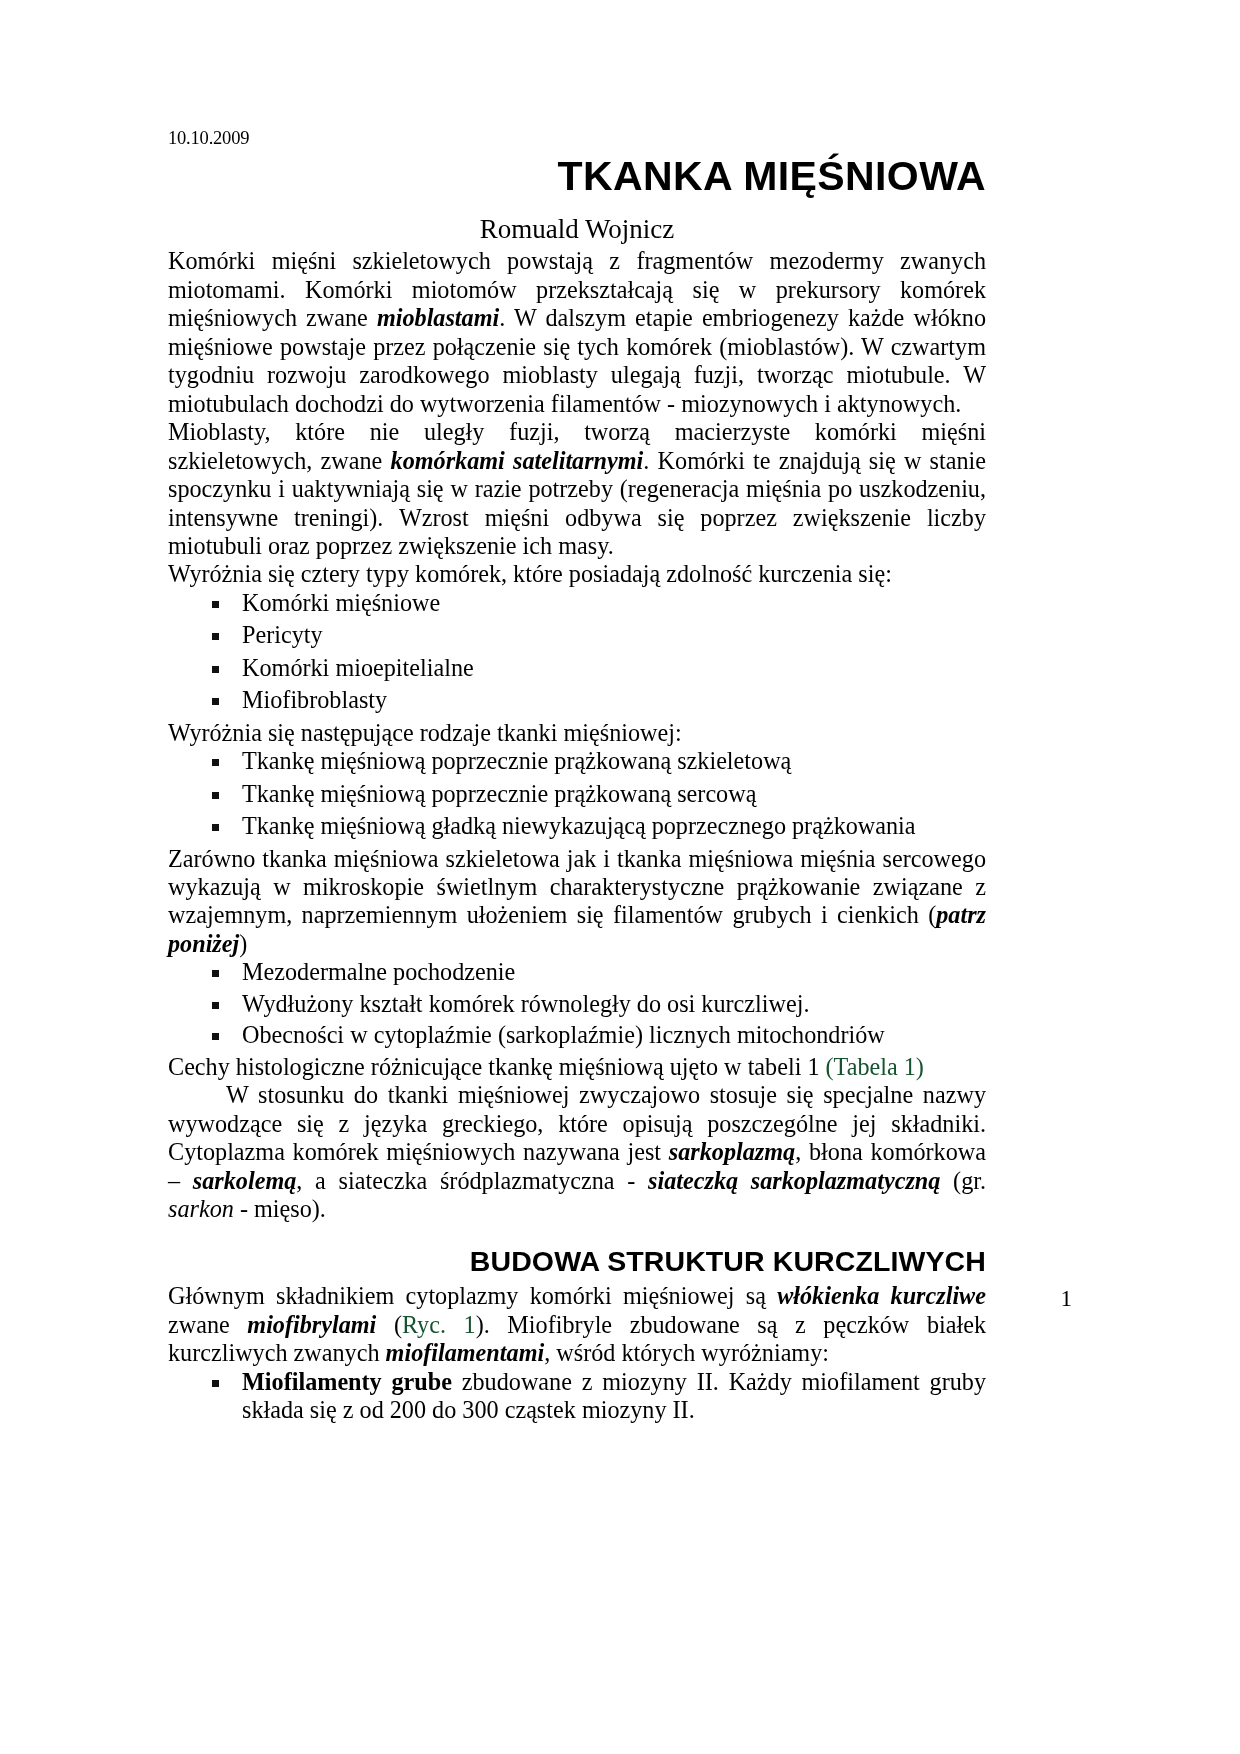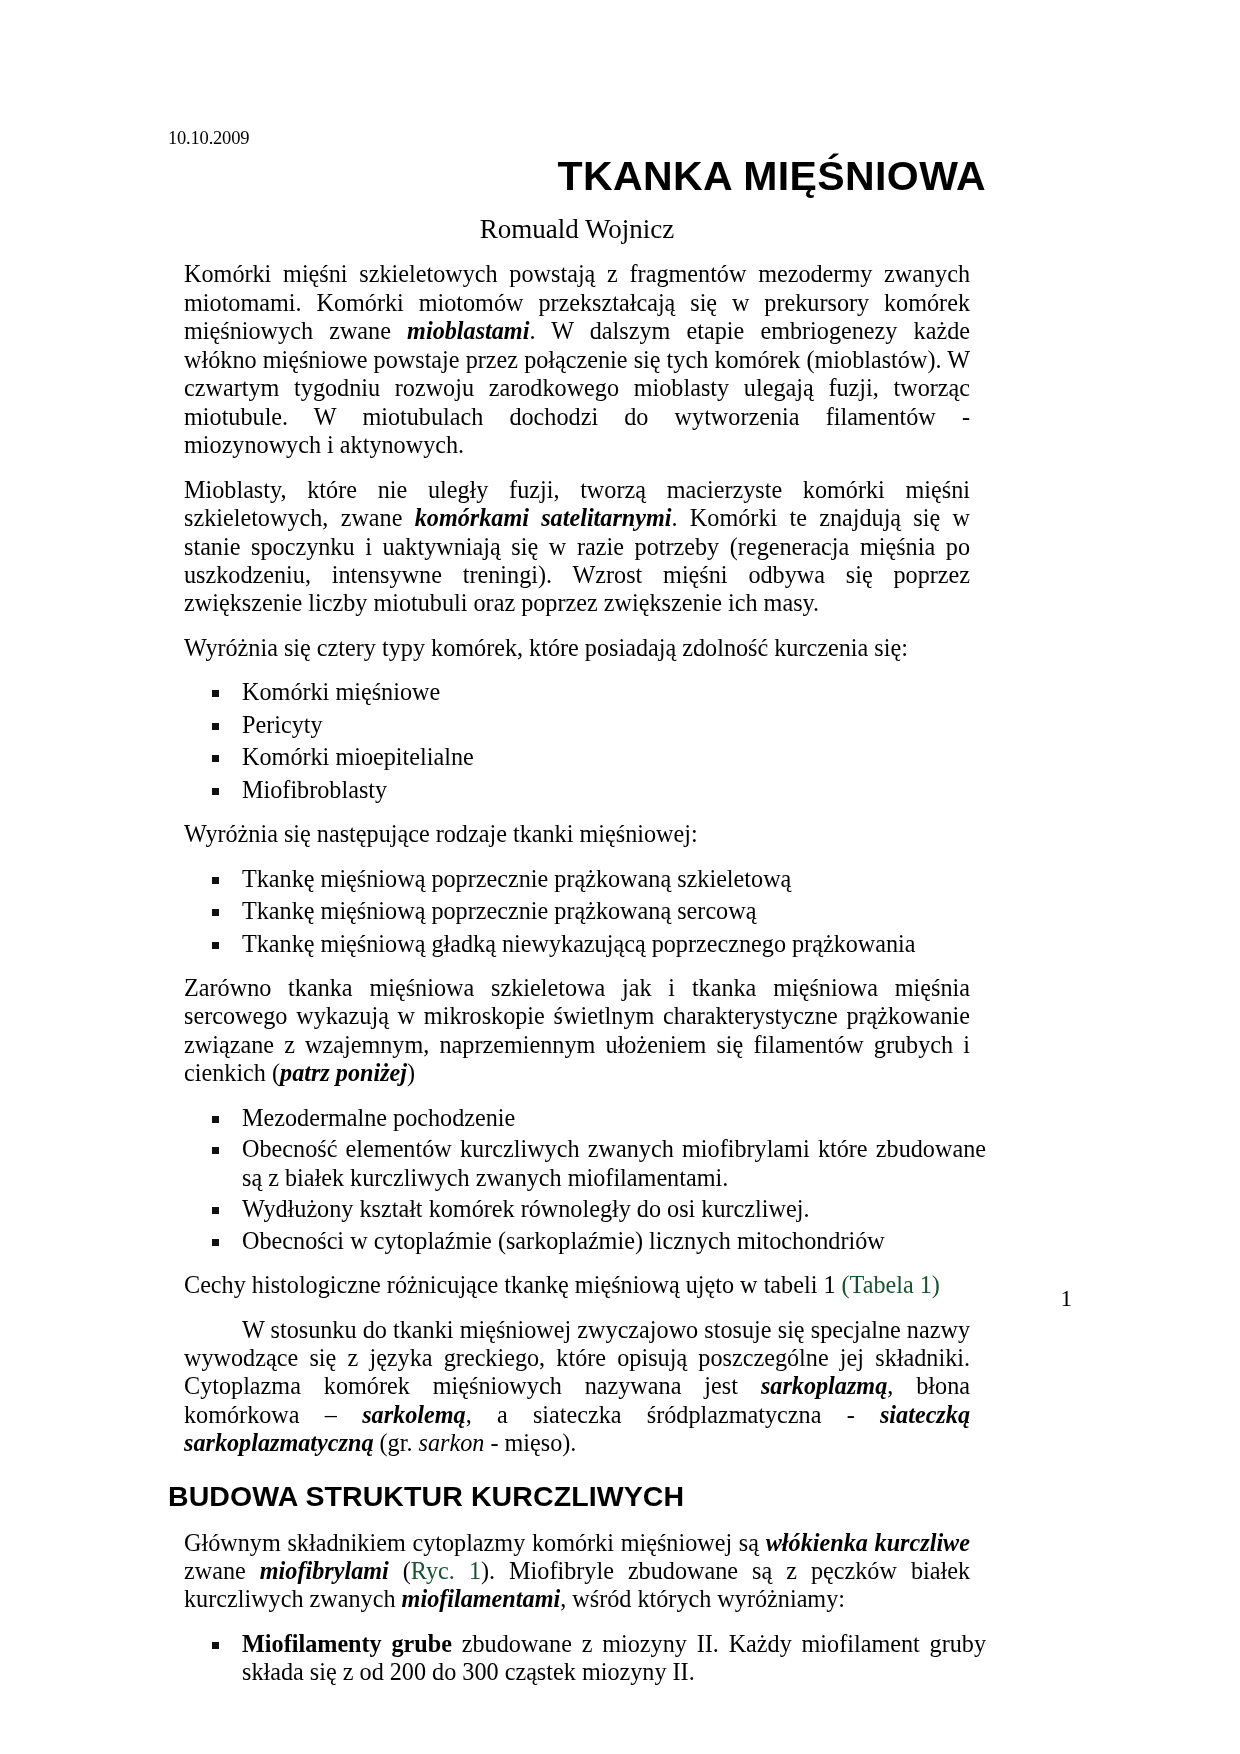--- a/index.html
+++ b/index.html
@@ -48,21 +48,21 @@
     font-size: 27px;
     text-align: center;
     margin: 0 0 3px 0;
     line-height: 1.12;
   }
   p.body-par {
     font-size: 24.2px;
     line-height: 1.176;
     text-align: justify;
     text-justify: inter-word;
-    margin: 16px;
+    margin: 0;
     hyphens: none;
   }
   p.body-par.indent {
     text-indent: 58px;
   }
   ul.sq {
     list-style: none;
     margin: 0;
     padding: 0;
   }
@@ -103,20 +103,21 @@
   .lnk {
     color: #14532d;
   }
   .section-head {
     font-family: "Liberation Sans", "DejaVu Sans", sans-serif;
     font-weight: bold;
     font-size: 28.5px;
     margin: 22px 0 4px 0;
     line-height: 1.15;
     letter-spacing: 0.1px;
+    text-align: right;
   }
   .page-number {
     position: absolute;
     right: 168px;
     bottom: 86px;
     font-size: 23px;
     font-family: "Liberation Serif", "DejaVu Serif", serif;
   }
 </style>
 </head>
@@ -150,21 +151,20 @@
       <li>Tkankę mięśniową poprzecznie prążkowaną szkieletową</li>
       <li>Tkankę mięśniową poprzecznie prążkowaną sercową</li>
       <li>Tkankę mięśniową gładką niewykazującą poprzecznego prążkowania</li>
     </ul>
 
     <p class="body-par"><span>Zarówno tkanka mięśniowa szkieletowa jak i tkanka mięśniowa mięśnia sercowego wykazują w mikroskopie świetlnym charakterystyczne prążkowanie związane z wzajemnym, naprzemiennym ułożeniem się filamentów grubych i cienkich (</span><b class="bi">patrz poniżej</b><span>)</span></p>
 
 
     <ul class="sq loose2">
       <li>Mezodermalne pochodzenie</li>
-      <li>Obecność elementów kurczliwych zwanych miofibrylami które zbudowane są z białek kurczliwych zwanych miofilamentami.</li>
       <li>Wydłużony kształt komórek równoległy do osi kurczliwej.</li>
       <li>Obecności w cytoplaźmie (sarkoplaźmie) licznych mitochondriów</li>
     </ul>
 
     <p class="body-par"><span>Cechy histologiczne różnicujące tkankę mięśniową ujęto w tabeli 1 </span><a class="lnk" href="#" style="text-decoration:none;">(Tabela 1)</a></p>
 
     <p class="body-par indent"><span>W stosunku do tkanki mięśniowej zwyczajowo stosuje się specjalne nazwy wywodzące się z języka greckiego, które opisują poszczególne jej składniki. Cytoplazma komórek mięśniowych nazywana jest </span><b class="bi">sarkoplazmą</b><span>, błona komórkowa – </span><b class="bi">sarkolemą</b><span>, a siateczka śródplazmatyczna - </span><b class="bi">siateczką sarkoplazmatyczną</b><span> (gr. </span><i class="it">sarkon</i><span> - mięso).</span></p>
 
     <h2 class="section-head">BUDOWA STRUKTUR KURCZLIWYCH</h2>
 

